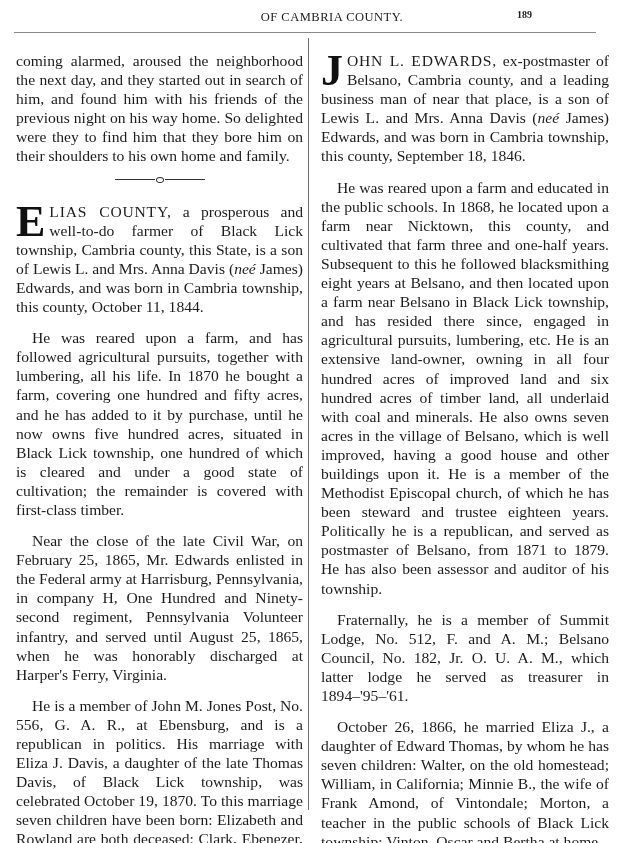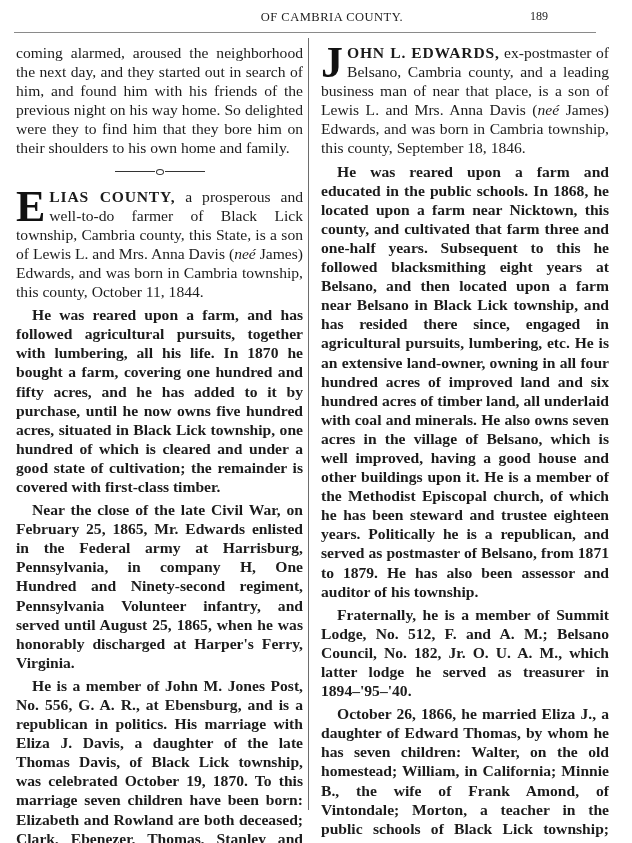--- a/index.html
+++ b/index.html
@@ -27,23 +27,24 @@
       position: absolute;
       left: 0;
       width: 632px;
       text-align: center;
       font-size: 12.5px;
       letter-spacing: 0.5px;
       top: 0;
     }
     .page-number {
       position: absolute;
-      right: 24px;
+      right: 40px;
       top: -1px;
-      font-size: 12px;
+      font-size: 10px;
+      font-weight: bold;
     }
     .head-rule {
       position: absolute;
       top: 32px;
       left: 14px;
       width: 582px;
       height: 1px;
       background: #8a8a8a;
     }
     .col-rule {
@@ -64,26 +65,25 @@
     }
     .col-left {
       left: 16px;
       width: 287px;
     }
     .col-right {
       left: 321px;
       width: 288px;
     }
     .column p {
-      margin: 4px 0 4px 0;
+      margin: 12px 0 4px 0;
       text-indent: 0;
     }
     .column p.indent {
       text-indent: 16px;
-      font-weight: bold;
     }
     .ornament {
       display: flex;
       justify-content: center;
       align-items: center;
       height: 20px;
       margin: 3px 0 5px 0;
     }
     .ornament .line {
       width: 40px;
@@ -100,21 +100,21 @@
     .dropcap {
       float: left;
       font-family: "Liberation Serif", serif;
       font-weight: bold;
       font-size: 44px;
       line-height: 34px;
       margin: 3px 4px 0 0;
       color: #111;
     }
     .smallcaps-bold {
-      font-weight: bold;
+      font-weight: normal;
       font-variant: small-caps;
       letter-spacing: 0.8px;
     }
   </style>
 </head>
 <body>
 
 <div class="running-head">
   <div class="running-title">OF CAMBRIA COUNTY.</div>
   <div class="page-number">189</div>
@@ -137,15 +137,15 @@
   <p class="indent">He was reared upon a farm, and has followed agricultural pursuits, together with lumbering, all his life. In 1870 he bought a farm, covering one hundred and fifty acres, and he has added to it by purchase, until he now owns five hundred acres, situated in Black Lick township, one hundred of which is cleared and under a good state of cultivation; the remainder is covered with first-class timber.</p>
   <p class="indent">Near the close of the late Civil War, on February 25, 1865, Mr. Edwards enlisted in the Federal army at Harrisburg, Pennsylvania, in company H, One Hundred and Ninety-second regiment, Pennsylvania Volunteer infantry, and served until August 25, 1865, when he was honorably discharged at Harper's Ferry, Virginia.</p>
   <p class="indent">He is a member of John M. Jones Post, No. 556, G. A. R., at Ebensburg, and is a republican in politics. His marriage with Eliza J. Davis, a daughter of the late Thomas Davis, of Black Lick township, was celebrated October 19, 1870. To this marriage seven children have been born: Elizabeth and Rowland are both deceased; Clark, Ebenezer, Thomas, Stanley and May are at home with their parents.</p>
 </div>
 
 <div class="column col-right">
   <p>
     <span class="dropcap">J</span><span class="smallcaps-bold">OHN L. EDWARDS,</span><span> ex-postmaster of Belsano, Cambria county, and a leading business man of near that place, is a son of Lewis L. and Mrs. Anna Davis (</span><em>neé</em><span> James) Edwards, and was born in Cambria township, this county, September 18, 1846.</span>
   </p>
   <p class="indent">He was reared upon a farm and educated in the public schools. In 1868, he located upon a farm near Nicktown, this county, and cultivated that farm three and one-half years. Subsequent to this he followed blacksmithing eight years at Belsano, and then located upon a farm near Belsano in Black Lick township, and has resided there since, engaged in agricultural pursuits, lumbering, etc. He is an extensive land-owner, owning in all four hundred acres of improved land and six hundred acres of timber land, all underlaid with coal and minerals. He also owns seven acres in the village of Belsano, which is well improved, having a good house and other buildings upon it. He is a member of the Methodist Episcopal church, of which he has been steward and trustee eighteen years. Politically he is a republican, and served as postmaster of Belsano, from 1871 to 1879. He has also been assessor and auditor of his township.</p>
-  <p class="indent">Fraternally, he is a member of Summit Lodge, No. 512, F. and A. M.; Belsano Council, No. 182, Jr. O. U. A. M., which latter lodge he served as treasurer in 1894–'95–'40.</p>
+  <p class="indent">Fraternally, he is a member of Summit Lodge, No. 512, F. and A. M.; Belsano Council, No. 182, Jr. O. U. A. M., which latter lodge he served as treasurer in 1894–'95–'61.</p>
   <p class="indent">October 26, 1866, he married Eliza J., a daughter of Edward Thomas, by whom he has seven children: Walter, on the old homestead; William, in California; Minnie B., the wife of Frank Amond, of Vintondale; Morton, a teacher in the public schools of Black Lick township; Vinton, Oscar and Bertha at home.</p>
 </div>
 
 </body></html>

